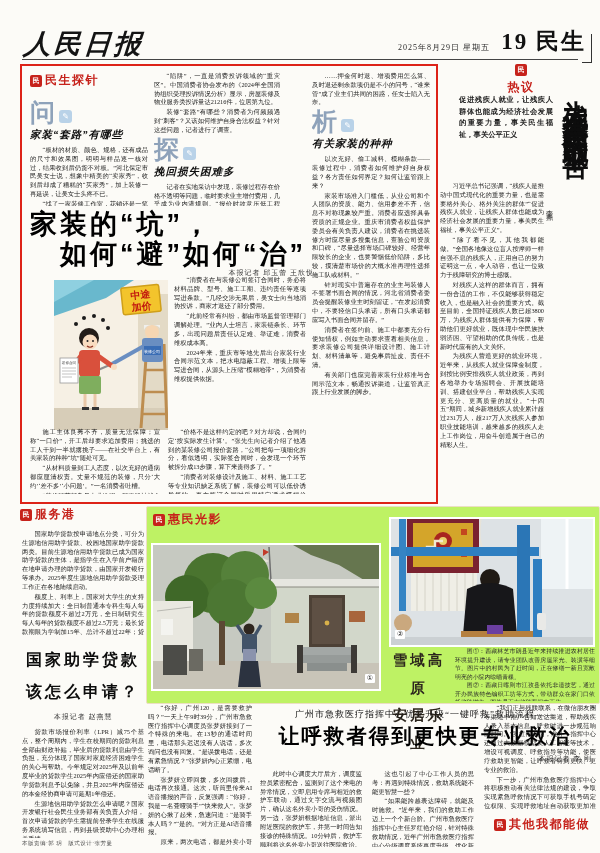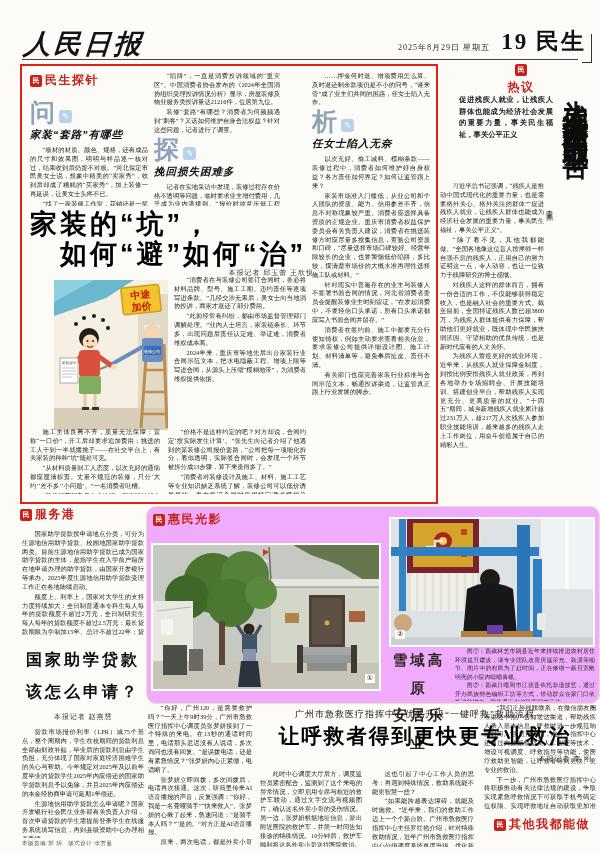--- a/index.html
+++ b/index.html
@@ -33,21 +33,21 @@
            letter-spacing:3px;line-height:1.1;white-space:nowrap;}
   .byline{font-size:7px;color:#333;letter-spacing:1px;}
   
   .hot-intro{font-size:7.3px;font-weight:700;line-height:1.6;text-align:justify;color:#222;}
   .vtitle{writing-mode:vertical-rl;font-size:26px;font-weight:900;letter-spacing:4px;color:#0d0d0d;
           font-family:"Liberation Serif",serif;}
   .vauthor{writing-mode:vertical-rl;font-size:7px;color:#444;letter-spacing:2px;}
   
   .svc-head{font-size:16px;font-weight:900;letter-spacing:3px;text-align:center;line-height:2.0;color:#0c0c0c;}
   
-  .panel{background:#f0abfc;border:1px solid #ecdfc3;border-radius:10px;}
+  .panel{background:#bef264;border:1px solid #ecdfc3;border-radius:2px;}
   .photo{border:2px solid #fff;box-sizing:border-box;background:#ccc;}
   .captitle{font-size:14.5px;font-weight:900;letter-spacing:3px;line-height:1.9;color:#2c261d;text-align:center;}
   .capp{font-size:5.9px;line-height:1.45;text-align:justify;text-indent:2em;margin:0;color:#2a2a2a;}
   .badge{position:absolute;background:#fff;color:#111;font-size:7px;padding:0 2px;line-height:9px;border-radius:1px;}
   
   .kicker{font-size:9px;letter-spacing:1px;text-align:center;color:#111;}
   .rhead{font-family:"Liberation Sans",sans-serif;font-weight:900;font-size:20.5px;letter-spacing:2px;
          text-align:center;color:#000;white-space:nowrap;}
   .footerline{font-size:5.5px;color:#555;letter-spacing:0.5px;}
 </style>
@@ -88,21 +88,21 @@
       <div class="subhd">挽回损失困难多</div>
       <p class="p small">记者在实地采访中发现，装修过程存在价格不透明等问题，临时要求业主增付费用，几乎成为业内潜规则。“报价时故意压低工程量，后期又以水电改造、材料升级等名目追加费用，业主往往只能被动接受。”</p>
     </div>
 
     <div class="abs clip" style="left:290px;top:6px;width:118px;height:424px;">
       <p class="p small">……押金何时退、增项费用怎么算、及时退还剩余款项仍是不小的问号，“谁来管”成了业主们共同的困惑，任女士陷入无奈。</p>
       <div class="qhd">
         <span class="big">析</span>
         <span class="stamp">✎</span>
       </div>
-      <div class="subhd">任女士陷入无奈</div>
+      <div class="subhd">有关家装的种种</div>
       <p class="p small">以次充好、偷工减料、模糊条款——装修过程中，消费者如何维护好自身权益？各方责任如何界定？如何让监管跟上来？</p>
       <p class="p small">家装市场准入门槛低，从业公司和个人团队的资质、能力、信用参差不齐，信息不对称现象较严重。消费者应选择具备资质的正规企业。重庆市消费者权益保护委员会有关负责人建议，消费者在挑选装修方时应尽量多搜集信息，查验公司资质和口碑，“尽量选择市场口碑较好、经营年限较长的企业，也要警惕低价陷阱，多比较，摸清楚市场价的大概水准再理性选择施工队或材料。”</p>
       <p class="p small">针对现实中普遍存在的业主与装修人不签署书面合同的情况，河北省消费者委员会提醒装修业主时刻留证，“在发起消费中，不要轻信口头承诺，所有口头承诺都应写入书面合同并留存。”</p>
       <p class="p small">消费者在签约前、施工中都要充分行使知情权，例如主动要求查看相关信息，要求装修公司提供详细设计图、施工计划、材料清单等，避免事后扯皮、责任不清。</p>
       <p class="p small">有关部门也应完善家装行业标准与合同示范文本，畅通投诉渠道，让监管真正跟上行业发展的脚步。</p>
     </div>
 
     <div class="abs" style="left:8px;top:144px;width:284px;">
       <div class="bigline">家装的“坑”，</div>
       <div class="bigline" style="margin-left:30px;">如何“避”如何“治”</div>

